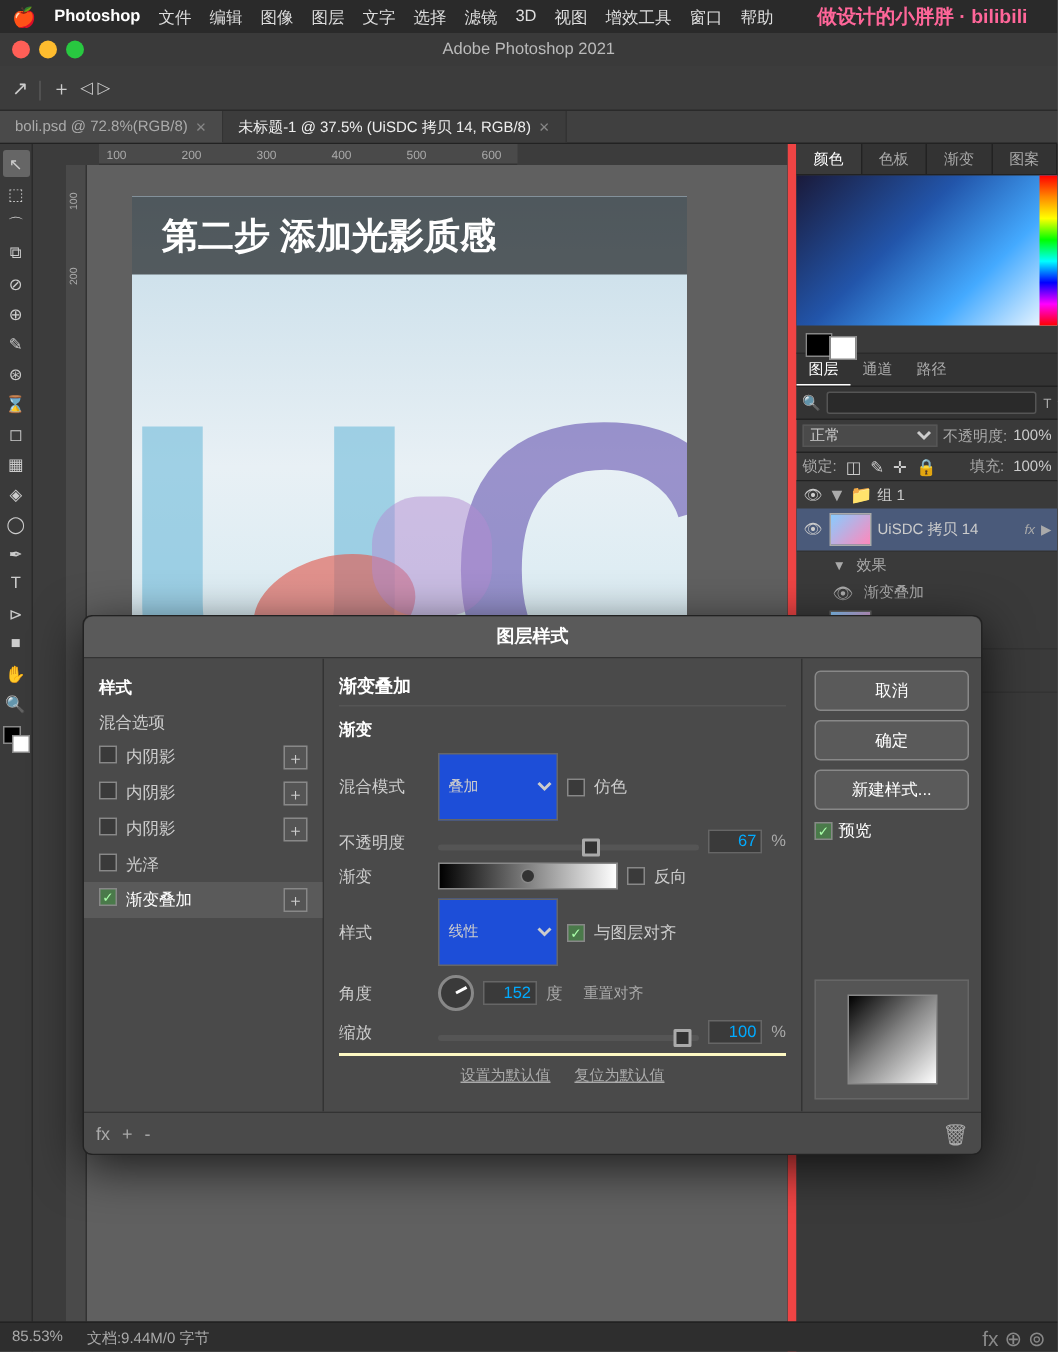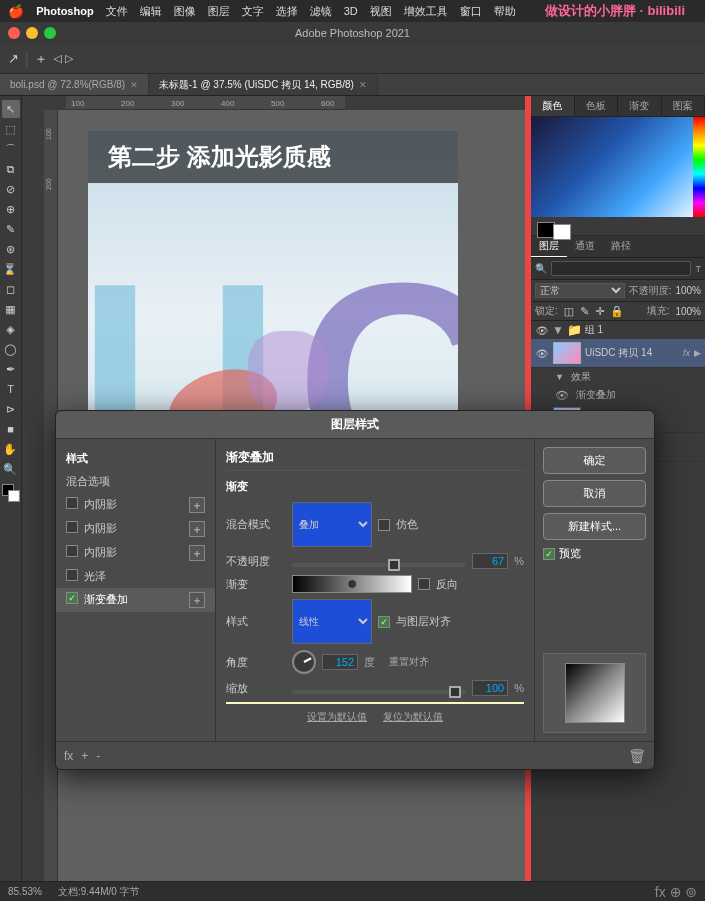--- a/index.html
+++ b/index.html
@@ -930,22 +930,22 @@
         <span class="form-unit">%</span>
       </div>
 
       <div class="dialog-bottom-bar">
         <span class="bottom-link-btn">设置为默认值</span>
         <span class="bottom-link-btn">复位为默认值</span>
       </div>
     </div>
 
     <div class="dialog-right">
+      <div class="dialog-btn">取消</div>
       <div class="dialog-btn">确定</div>
-      <div class="dialog-btn">取消</div>
       <div class="dialog-btn">新建样式...</div>
 
       <div class="dialog-checkbox-row">
         <div class="dialog-checkbox checked" style="background:#4a7a4a; color:#aaffaa;">✓</div>
         <span>预览</span>
       </div>
 
       <div class="dialog-preview">
         <div class="preview-gradient"></div>
       </div>

